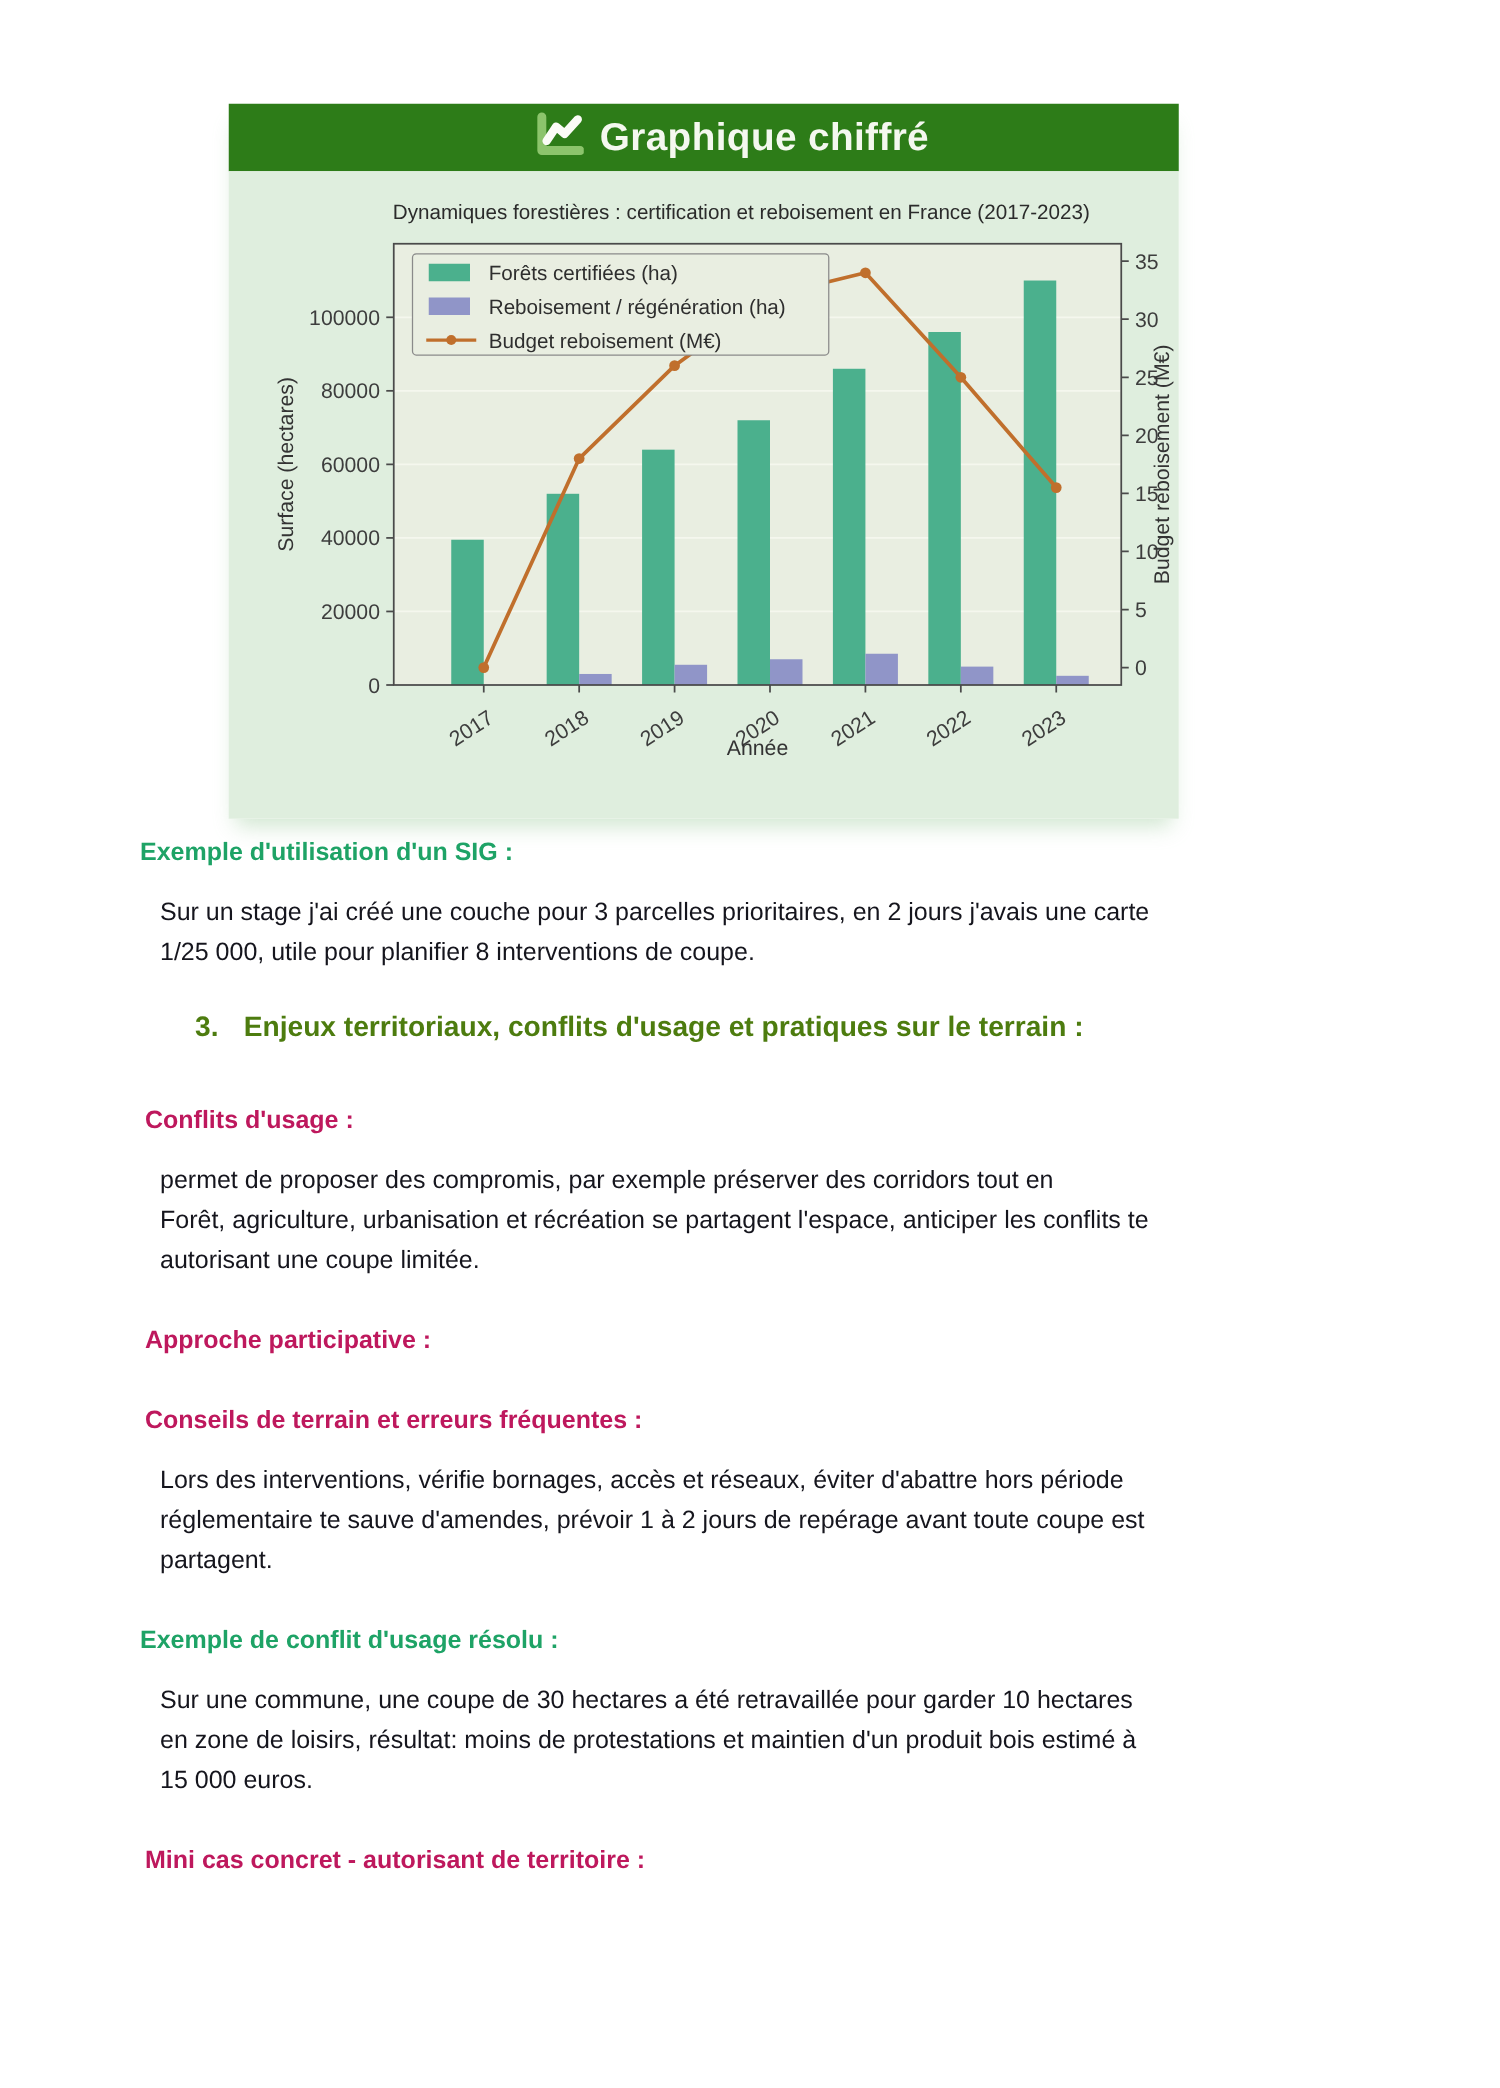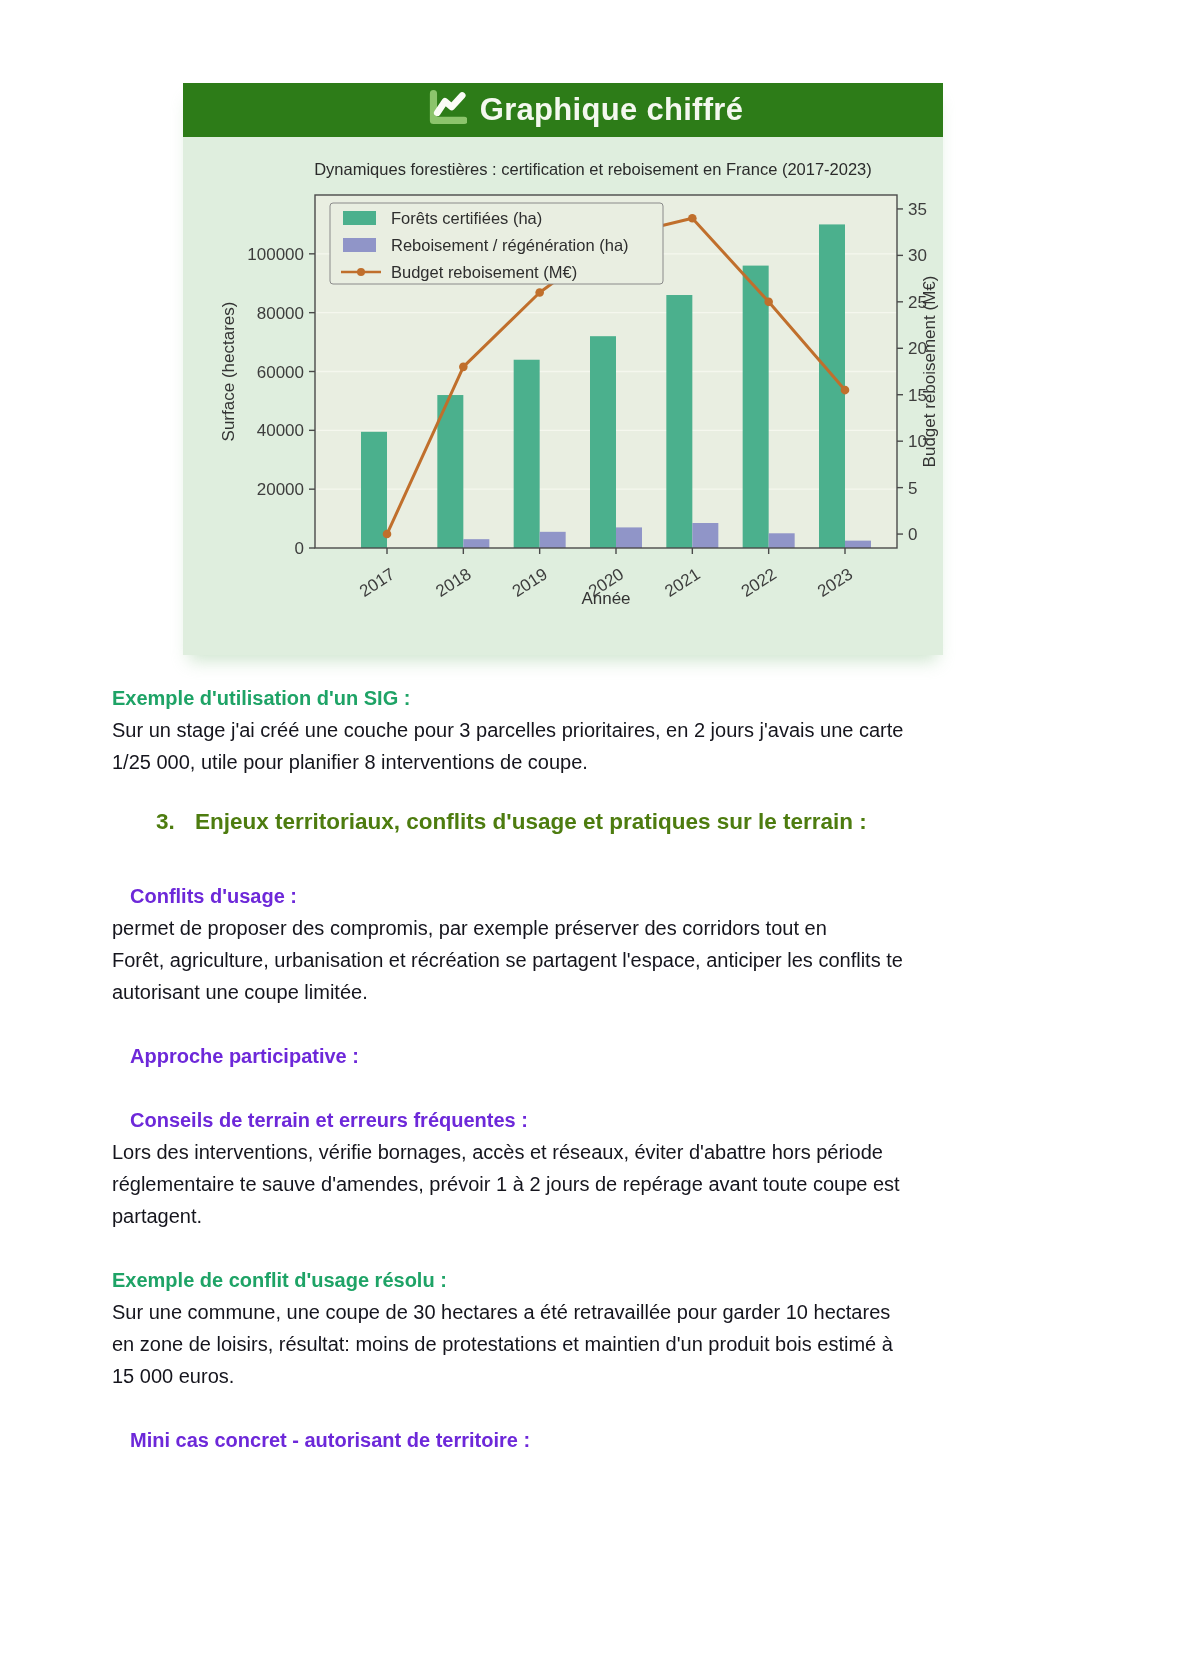--- a/index.html
+++ b/index.html
@@ -29,32 +29,32 @@
   #chart-svg{position:absolute;left:0;top:0;}
 
   .tick{font-size:17px;fill:#3d3d3d;}
   .xtick{font-size:17px;fill:#3d3d3d;}
   .axlabel{font-size:17px;fill:#333333;}
   .ctitle{font-size:16.5px;fill:#2b2b2b;}
   .legend-text{font-size:16.5px;fill:#2e2e2e;}
 
   
   .content{
-    position:absolute;left:112px;top:682px;width:915px;
+    position:absolute;left:112px;top:666px;width:915px;
     color:#15151d;font-size:20px;line-height:32px;
   }
   .green-head{color:#1ea366;font-weight:700;font-size:20px;line-height:32px;margin:32px 0 0;}
   .green-head.first{margin-top:0;}
-  .bold-head{color:#6d28d9;font-weight:700;font-size:20px;line-height:32px;margin:32px 18px 0;}
+  .bold-head{color:#be185d;font-weight:700;font-size:20px;line-height:32px;margin:32px 4px 0;}
   .section-head{
     color:#4d7c0f;font-weight:700;font-size:22.5px;line-height:40px;
     margin:24px 0 38px;padding-left:44px;
   }
   .sec-label{margin-left:14px;}
-  .para{margin:0;}
+  .para{margin:16px;}
   .ln{display:block;}
 </style>
 </head>
 <body>
 
 <div class="page">
 
   <div class="card">
     <div class="banner">
       <span>

